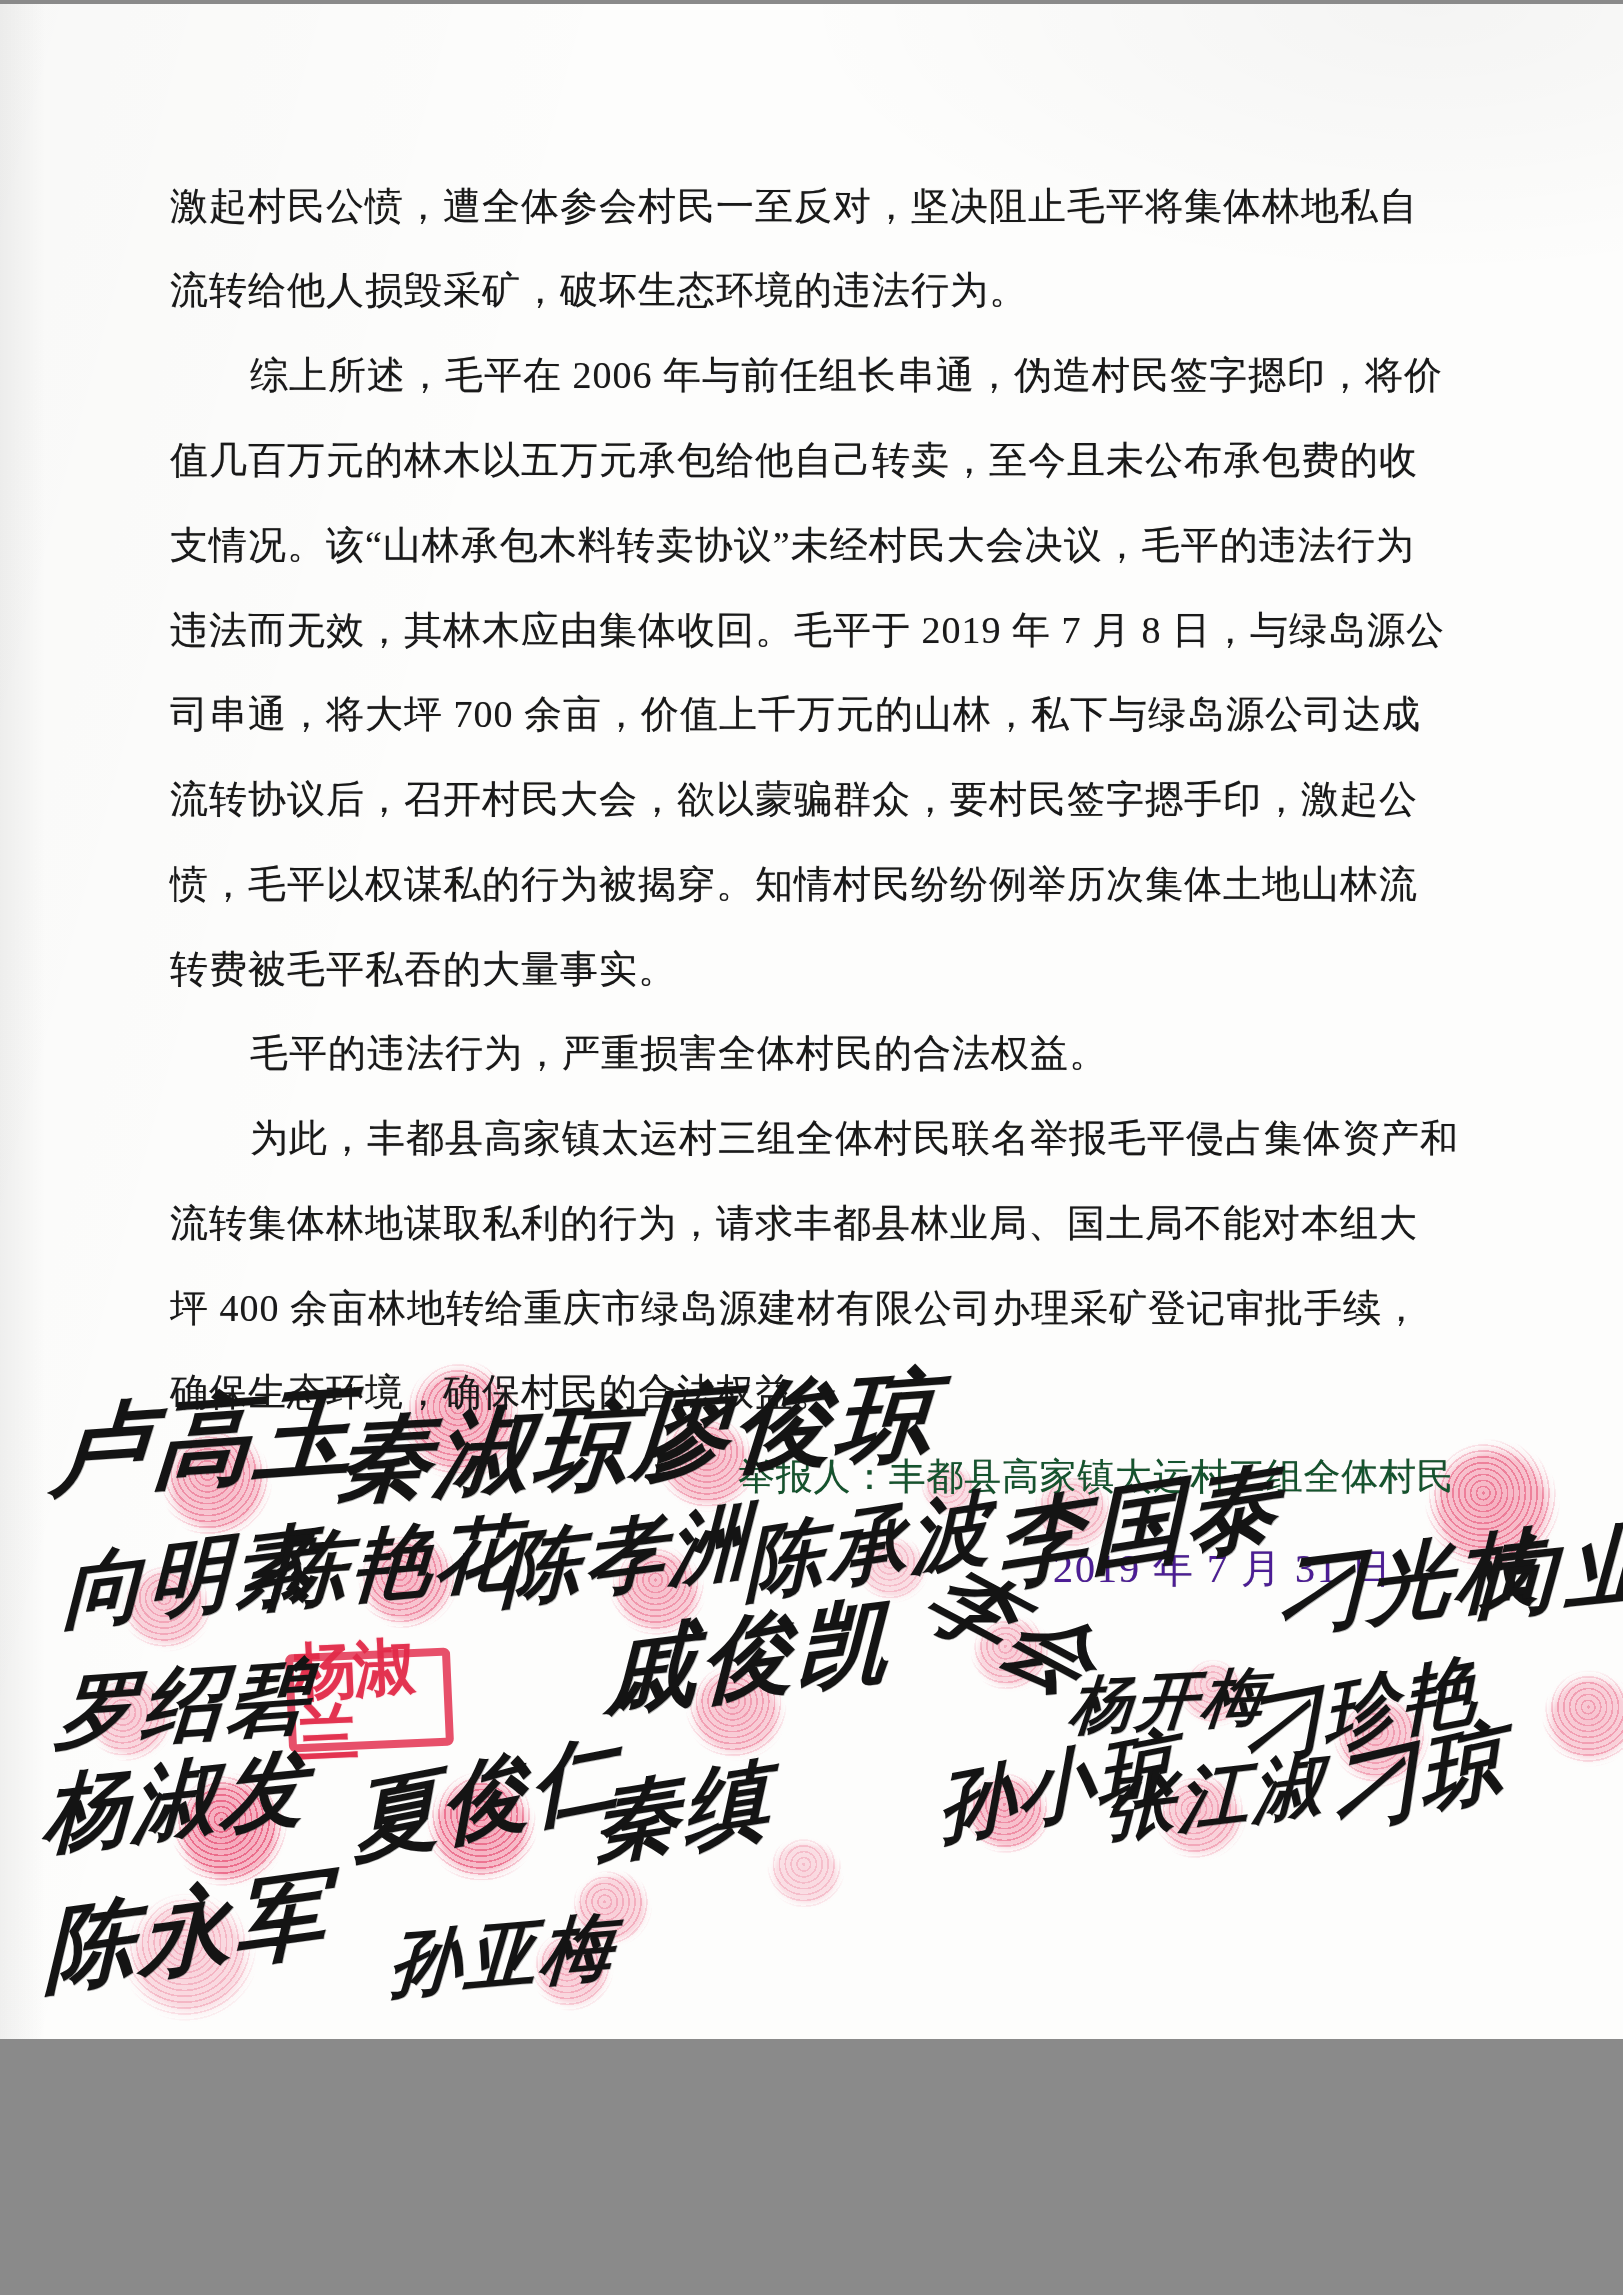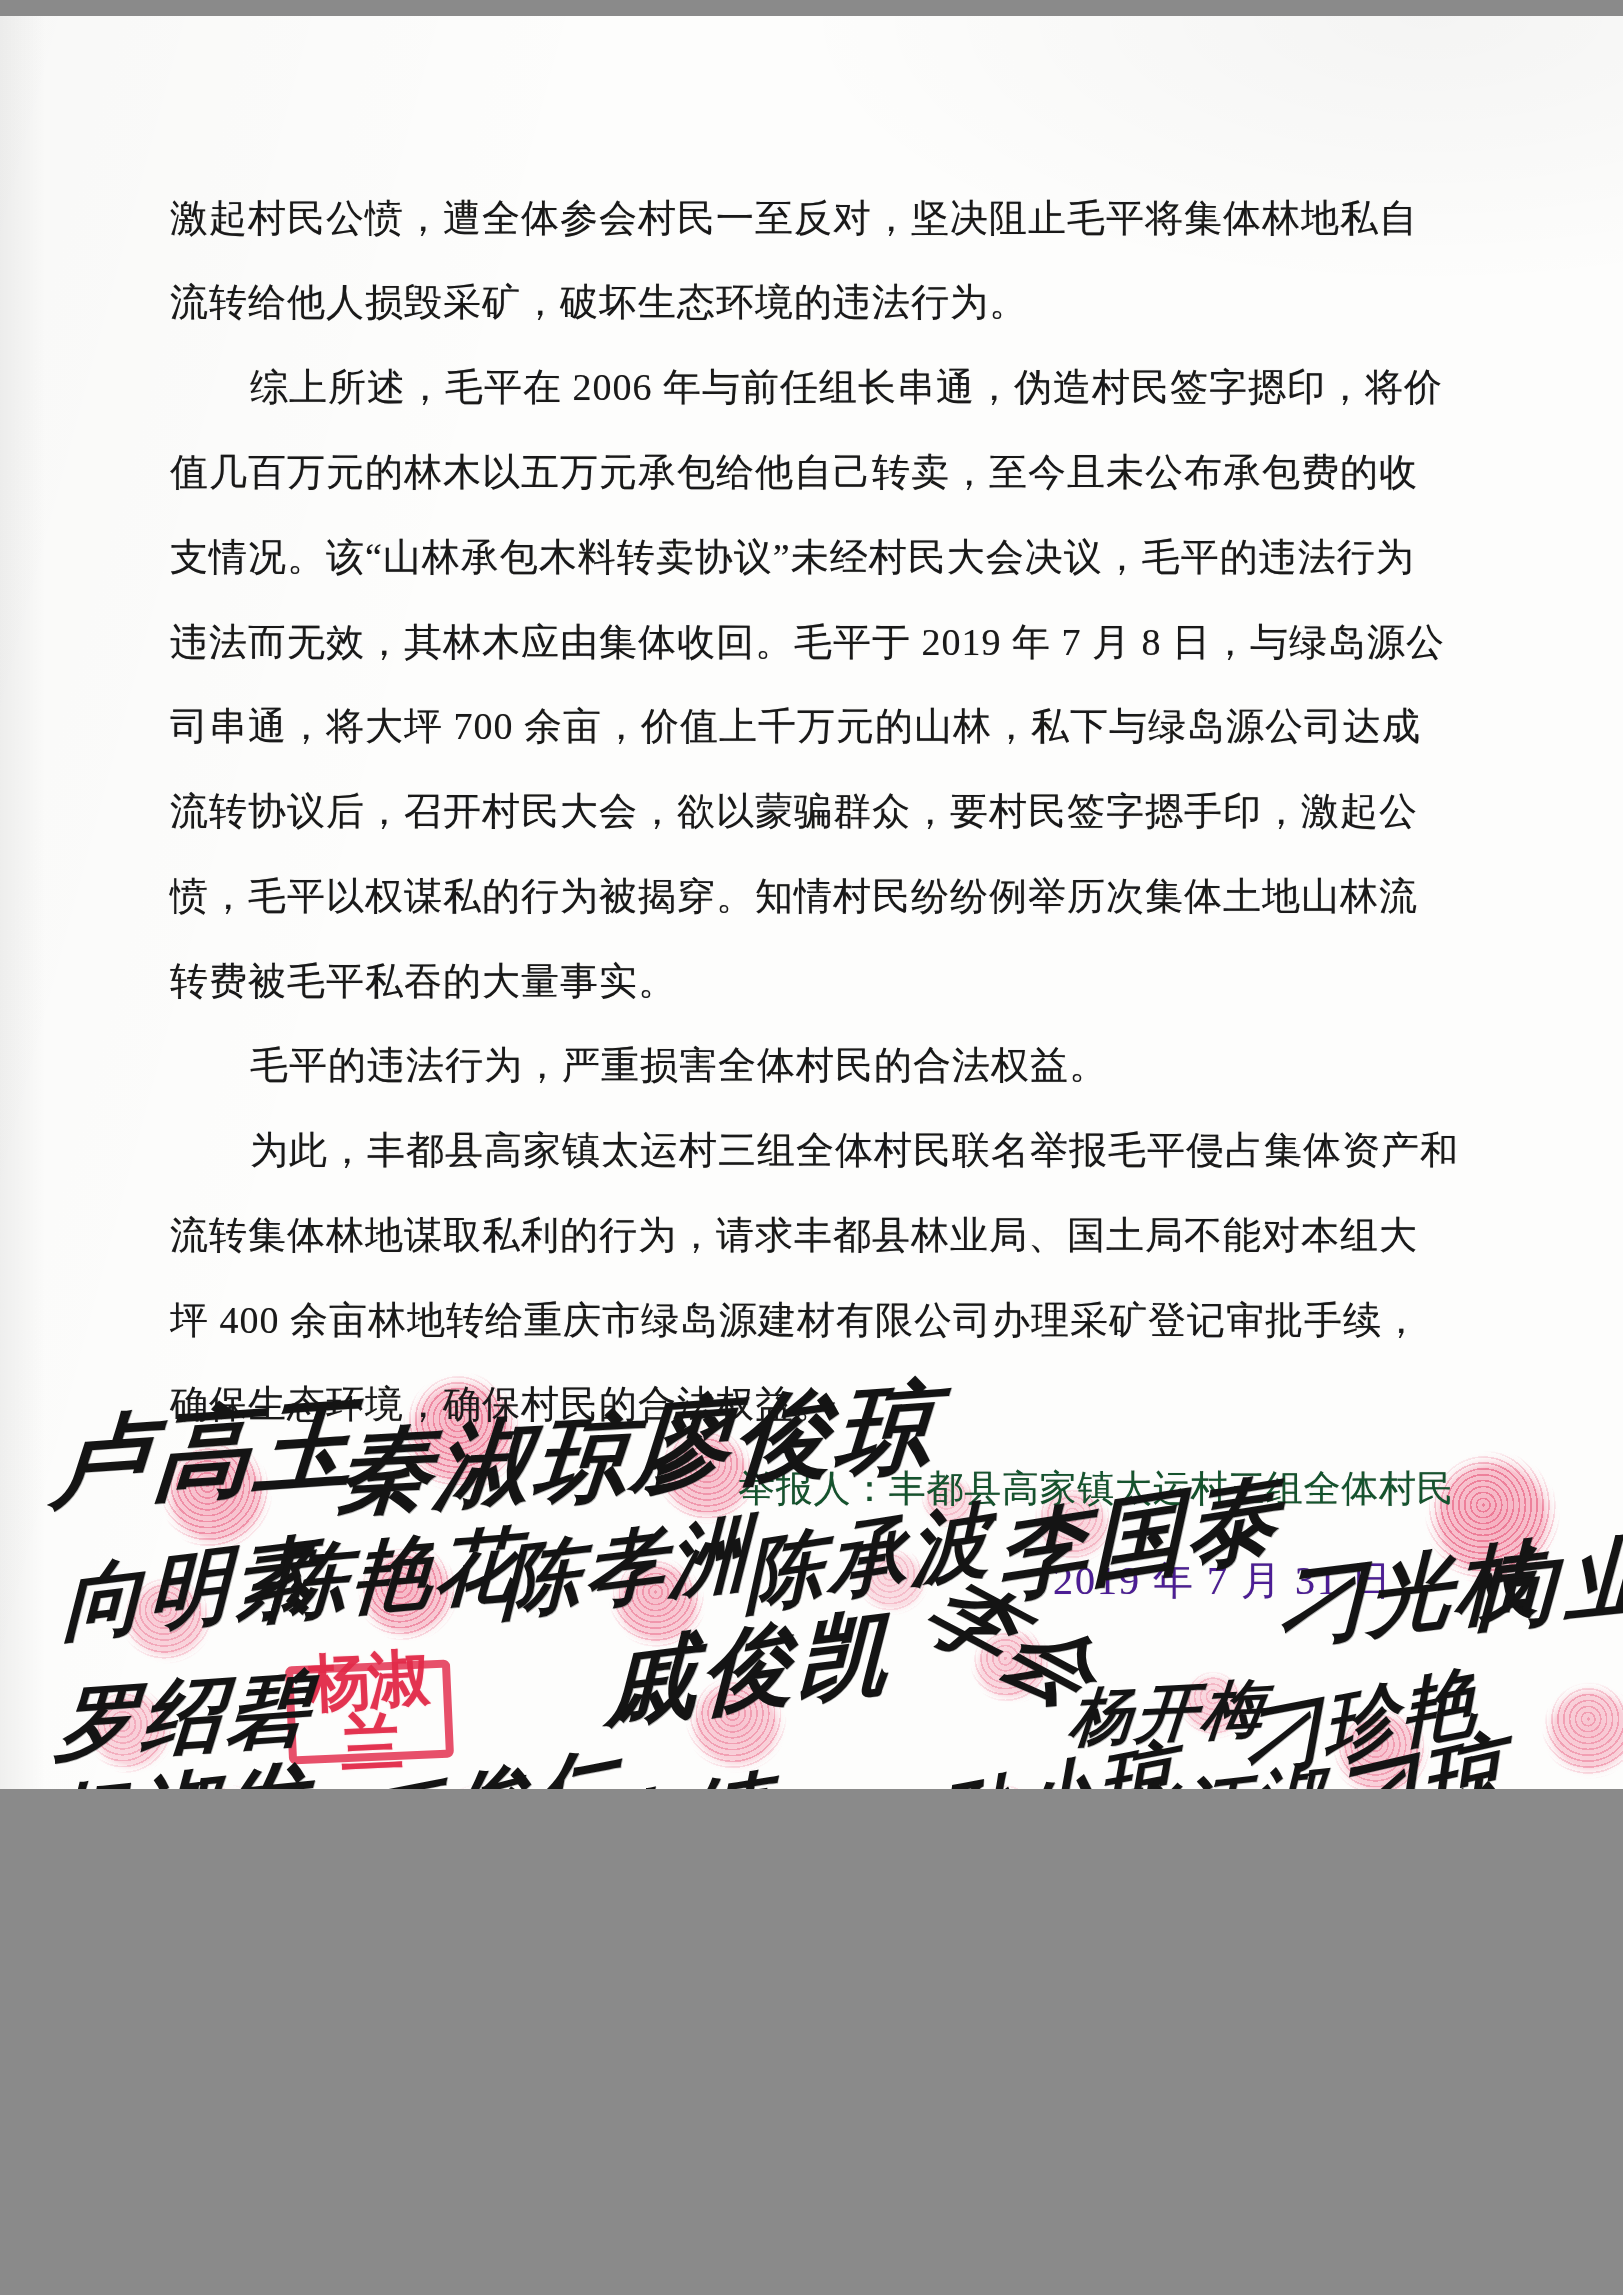--- a/index.html
+++ b/index.html
@@ -1,23 +1,22 @@
 <!DOCTYPE html>
 <html style="font-size:10.5px"><head>
 <meta charset="utf-8">
 <style>
   html,body{margin:0;padding:0;background:#8a8a8a;}
   .page{
     position:relative;
-    width:1623px;height:1773px;
-    margin:16px auto;
+    width:1623px;height:2035px;
+    margin:4px auto;
     background:#fdfdfc;
     overflow:hidden;
     font-family:"Liberation Serif","DejaVu Serif",serif;
-    text-align:center;
   }
   .scan-shading{
     position:absolute;inset:0;pointer-events:none;
     background:
       radial-gradient(916px 393px at 88% 0%, rgba(0,0,0,0.035), transparent 70%),
       linear-gradient(to right, rgba(0,0,0,0.05), transparent 46px),
       linear-gradient(105deg, rgba(0,0,0,0.02) 0%, transparent 30%);
   }
   .bodyline{
     position:absolute;

